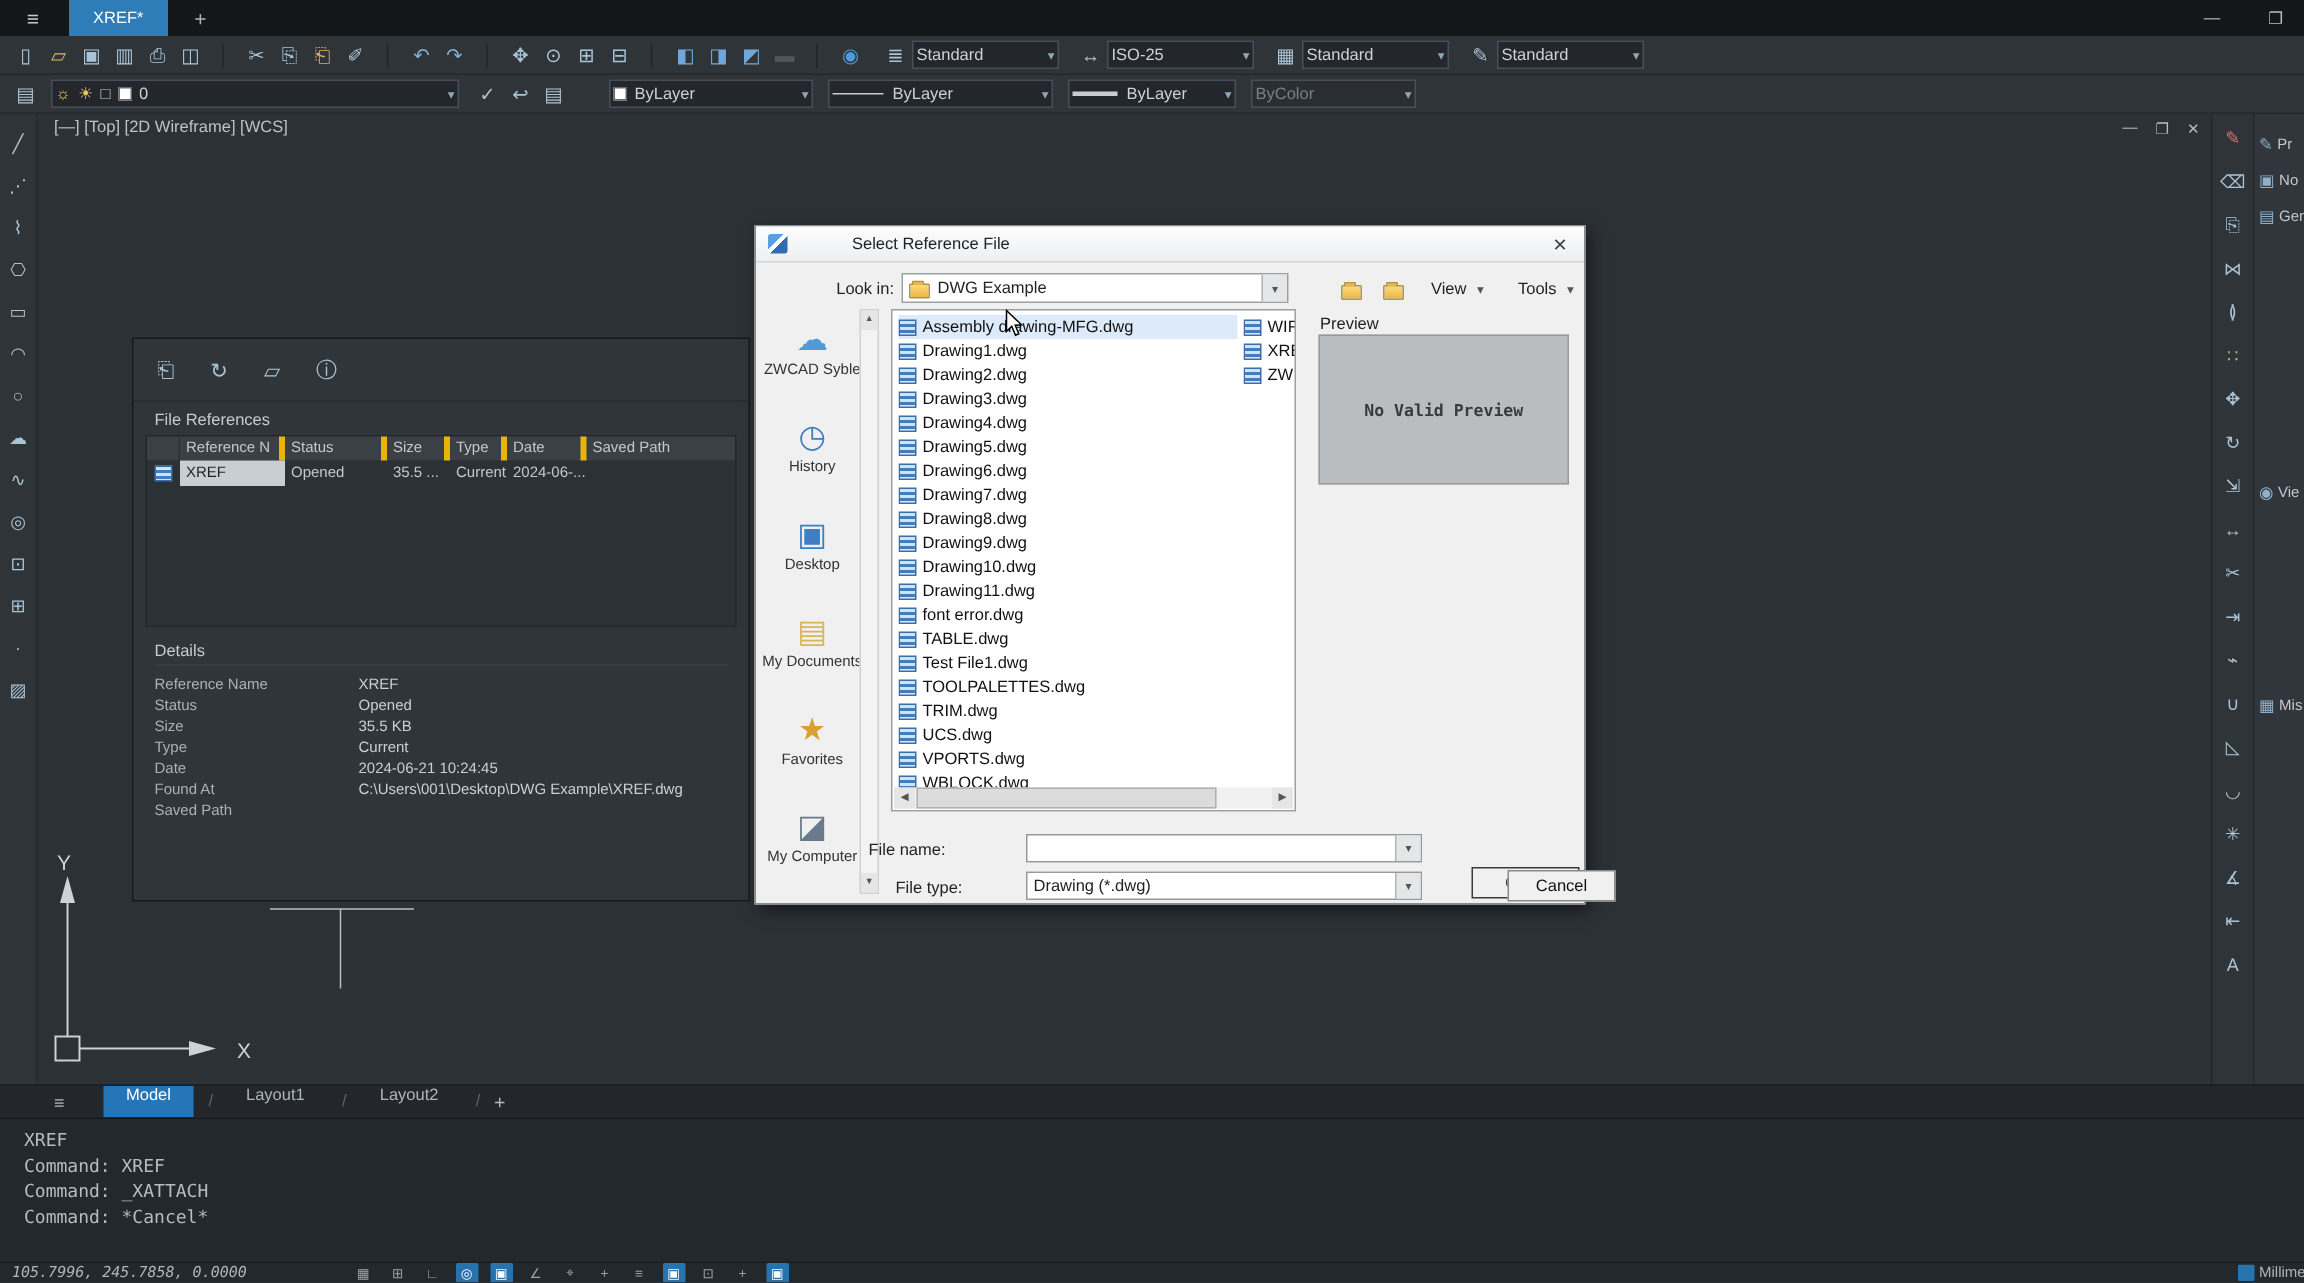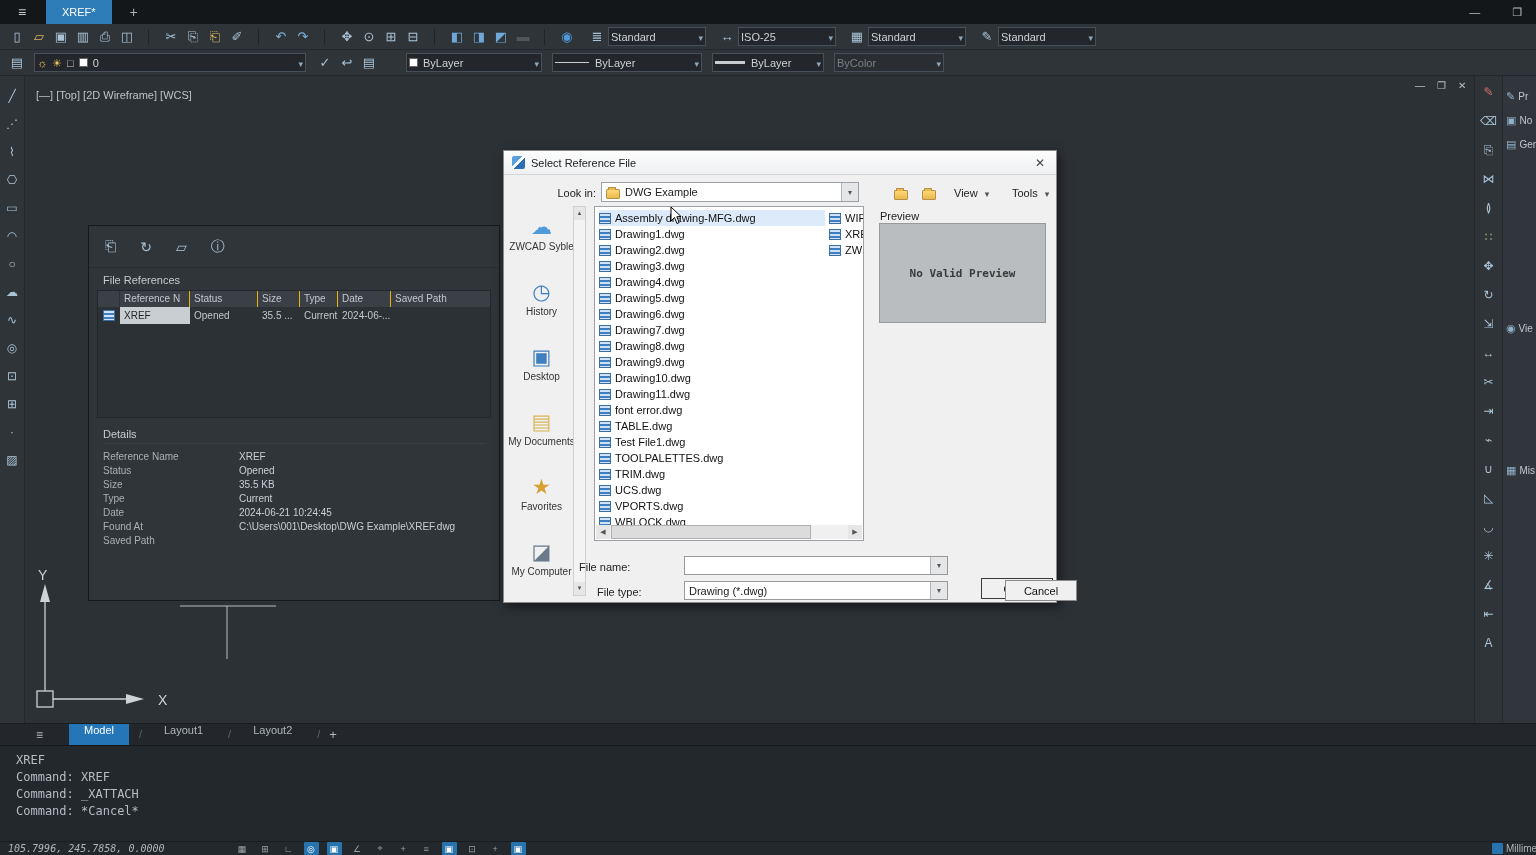--- a/index.html
+++ b/index.html
@@ -55,35 +55,35 @@
                  border-left:1px solid #24282c; overflow:hidden; }
   .strip-item { display:flex; align-items:center; gap:3px; padding:4px 0 4px 3px; color:#c2c8cc;
                 font-size:10px; white-space:nowrap; overflow:hidden; height:24px; }
   .strip-item .si { font-size:11px; color:#8fb0c8; flex:none; }
   .props-strip div:nth-of-type(1) { margin-top:8px; }
   .props-strip div:nth-of-type(4) { margin-top:160px; }
   .props-strip div:nth-of-type(5) { margin-top:118px; }
 
   
   .canvas { position:absolute; left:25px; top:76px; right:62px; bottom:132px; background:#2c3136; }
-  .vp-label { position:absolute; left:36px; top:89px; color:#bcc2c8; font-size:11px; }
+  .vp-label { position:absolute; left:36px; top:79px; color:#bcc2c8; font-size:11px; }
   .vp-controls { position:absolute; left:1415px; top:80px; display:flex; gap:12px; color:#b8bec2; font-size:10px; }
   .ucs-svg { position:absolute; left:28px; top:556px; }
   .draw-svg { position:absolute; left:170px; top:596px; }
 
   
   .palette { position:absolute; left:88px; top:225px; width:412px; height:376px; background:#30353a;
              border:1px solid #16181b; z-index:2; color:#c2c8cc; }
   .pal-toolbar { height:42px; display:flex; align-items:center; gap:24px; padding-left:16px;
                  border-bottom:1px solid #272b2f; }
   .pal-ico { font-size:14px; color:#a9c3d6; }
   .pal-sec { font-size:11px; color:#c6cbd0; padding:6px 0 4px 14px; }
   .pal-table { margin:0 8px; border:1px solid #23272b; }
   .pal-thead { display:flex; background:#3a4046; height:16px; align-items:center; }
-  .pal-th { font-size:10px; color:#c2c8cc; padding:0 4px; border-right:1px solid #eab308;
+  .pal-th { font-size:10px; color:#c2c8cc; padding:0 4px; border-right:4px solid #eab308;
             white-space:nowrap; overflow:hidden; height:16px; line-height:16px; }
   .pal-th-ico { width:22px; flex:none; height:16px; border-right:1px solid #2c3136; }
   .pal-thead div:nth-of-type(1) { width:70px; flex:none; }
   .pal-thead div:nth-of-type(2) { width:68px; flex:none; }
   .pal-thead div:nth-of-type(3) { width:42px; flex:none; }
   .pal-thead div:nth-of-type(4) { width:38px; flex:none; }
   .pal-thead div:nth-of-type(5) { width:53px; flex:none; }
   .pal-thead div:nth-of-type(6) { flex:1; border-right:none; }
   .pal-tbody { height:110px; background:#2c3136; }
   .pal-row { display:flex; height:17px; align-items:center; }
@@ -101,21 +101,21 @@
   .pal-dvalue { flex:1; color:#c9cfd5; white-space:nowrap; overflow:hidden; }
 
   
   .dialog { position:absolute; left:503px; top:150px; width:554px; height:453px; background:#f0f0f0;
             border:1px solid #8a8a8a; box-shadow:3px 4px 10px rgba(0,0,0,.5); z-index:3;
             font-size:11px; color:#222; }
   .dlg-title { height:24px; background:linear-gradient(#fdfdfd,#edeff1); border-bottom:1px solid #d5d5d5;
                display:flex; align-items:center; padding:0 8px; gap:6px; }
   .dlg-logo { width:13px; height:13px; border-radius:2px; flex:none;
               background:linear-gradient(135deg,#5aa0e0 0 40%,#ffffff 40% 55%,#2e6db4 55%); }
-  .dlg-title-text { font-size:11px; color:#222; }
+  .dlg-title-text { font-size:11px; color:#222;margin-left:37px; }
   .dlg-x { margin-left:auto; color:#444; font-size:12px; width:16px; text-align:center; }
   .dlg-x::before { content:"✕"; }
   .lookin-label { position:absolute; left:50px; top:36px; width:42px; text-align:right; }
   .lookin-combo { position:absolute; left:97px; top:31px; width:258px; height:20px; background:#fff;
                   border:1px solid #9aa0a6; display:flex; align-items:center; gap:5px; padding-left:4px; }
   .cmb-btn { width:17px; height:100%; margin-left:auto; background:#e4e6e8; border-left:1px solid #b0b4b8;
              display:flex; align-items:center; justify-content:center; flex:none; }
   .cmb-btn::before { content:"▾"; color:#555; font-size:8px; }
   .folder { width:14px; height:10px; background:linear-gradient(#ffd978,#e8b84a); border:1px solid #b8904a;
             border-radius:1px; position:relative; margin-top:3px; flex:none; }

